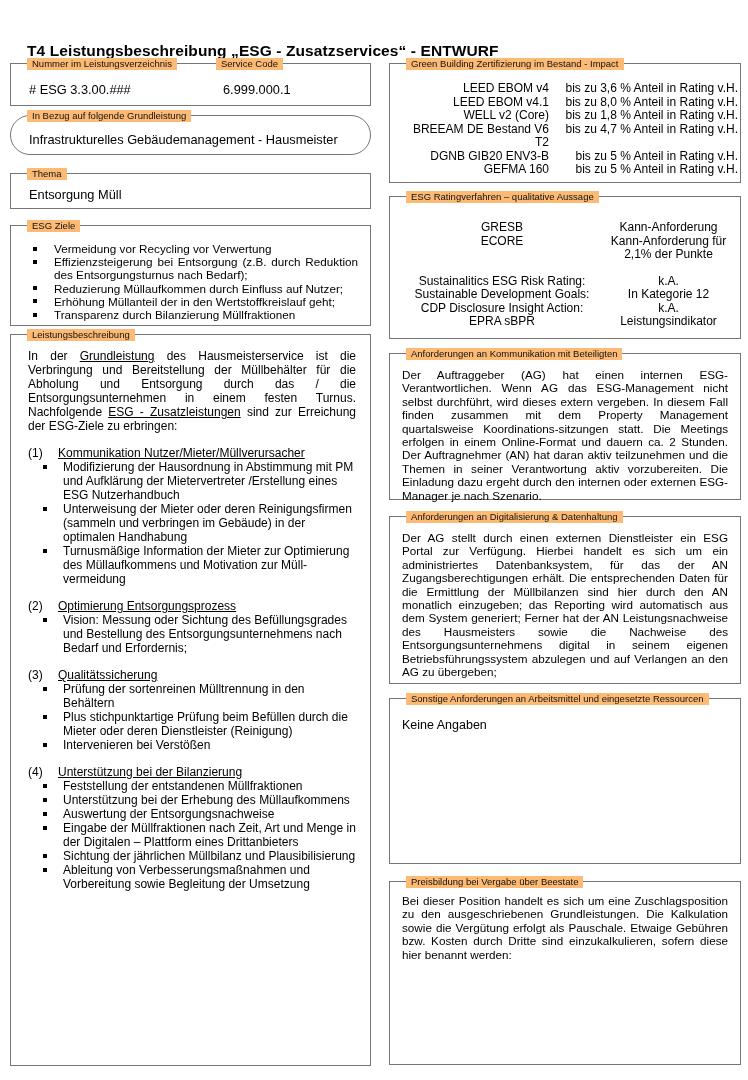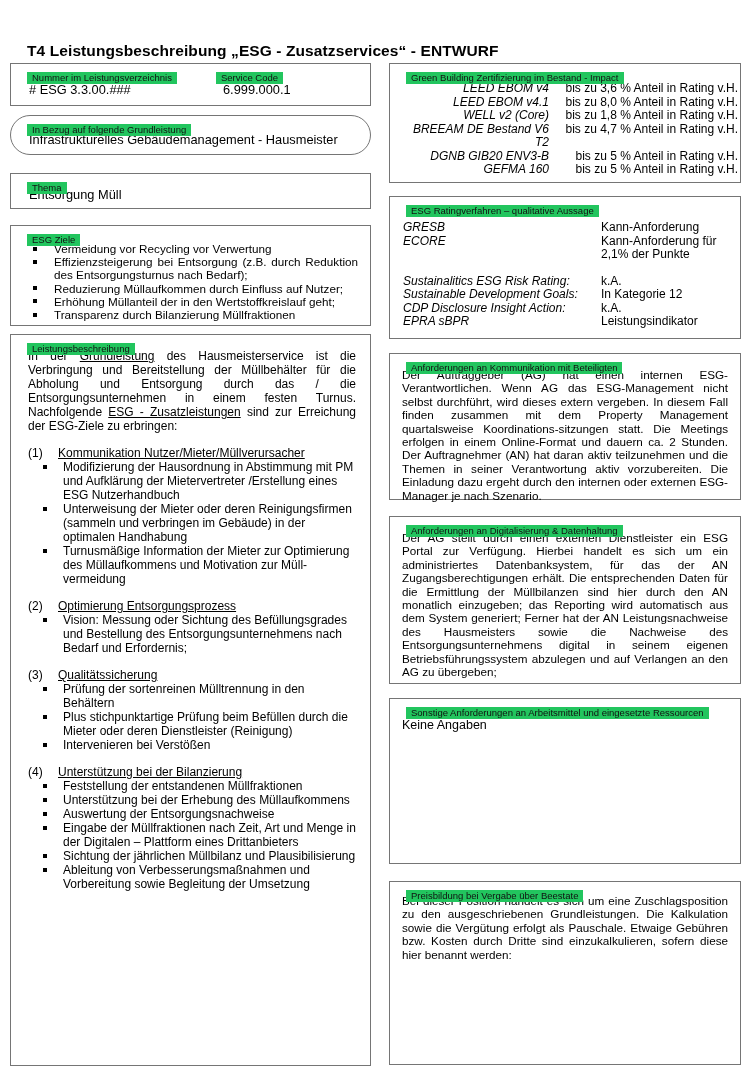--- a/index.html
+++ b/index.html
@@ -1,20 +1,20 @@
 <!DOCTYPE html>
 <html><head>
 <meta charset="utf-8">
 <style>
   html,body{margin:0;padding:0;background:#fff;}
   .page{position:relative;width:748px;height:1080px;background:#ffffff;
         font-family:"Liberation Sans","DejaVu Sans",sans-serif;color:#000;overflow:hidden;}
   .title{position:absolute;left:27px;top:22px;font-size:15.5px;font-weight:bold;letter-spacing:.1px;margin-top:20px;}
   .gbox{position:absolute;border:1px solid #757575;background:#fff;box-sizing:border-box;}
-  .legend{position:absolute;top:-6px;background:#22c55e;padding:0 5px;font-size:9.5px;line-height:12px;white-space:nowrap;color:#111;margin-top:14px;}
+  .legend{position:absolute;top:-6px;background:#fdba74;padding:0 5px;font-size:9.5px;line-height:12px;white-space:nowrap;color:#111;}
   .legend.l1{left:16px;}
   .legend.l2{left:205px;}
   .field-value{font-size:12.8px;}
   
   .meta-values{display:flex;padding:18px 0 0 18px;}
   .meta-values .v1{width:194px;}
   
   .single-val{padding:16px 14px 0 18px;}
   .thema-val{padding-top:13px;}
   
@@ -31,21 +31,21 @@
   .sec-head{display:flex;}
   .sec-num{flex:0 0 30px;}
   .sec-bullets{margin-left:13px;}
   .sec-bullets .brow{text-align:left;}
   .sec-bullets .brow .sq{flex:0 0 22px;}
   
   .pair-rows{font-size:12px;line-height:13.5px;}
   .gb-pad{padding:18px 2px 0 10px;}
   .rt-pad{padding:24px 4px 0 13px;}
   .pair-row{display:flex;}
-  .pair-name{flex:0 0 auto;font-style:italic;}
+  .pair-name{flex:0 0 auto;}
   .gb-pad .pair-name{width:149px;}
   .rt-pad .pair-name{width:198px;}
   .pair-value{flex:1;}
   .group-gap{height:13px;}
   
   .ptext{padding:14px 12px 0 12px;font-size:11.7px;line-height:13.4px;text-align:justify;}
   .ptext-loose{padding-top:20px;text-align:left;font-size:12.5px;}
   .pb-pad{padding-top:12px;}
 </style>
 </head>
@@ -216,21 +216,21 @@
           <span class="pair-name">DGNB GIB20 ENV3-B</span>
           <span class="pair-value">bis zu 5 % Anteil in Rating v.H.</span>
         </div>
         <div class="pair-row">
           <span class="pair-name">GEFMA 160</span>
           <span class="pair-value">bis zu 5 % Anteil in Rating v.H.</span>
         </div>
       </div>
   </div>
 
-  <div class="gbox" style="left:389px;top:196px;width:352px;height:143px;">
+  <div class="gbox" style="left:389px;top:196px;width:352px;height:143px;text-align:center;">
     <span class="legend l1">ESG Ratingverfahren – qualitative Aussage</span>
     <div class="pair-rows rt-pad">
       <div id="rating-group1">
           <div class="pair-row">
             <span class="pair-name">GRESB</span>
             <span class="pair-value">Kann-Anforderung</span>
           </div>
           <div class="pair-row">
             <span class="pair-name">ECORE</span>
             <span class="pair-value">Kann-Anforderung für 2,1% der Punkte</span>

